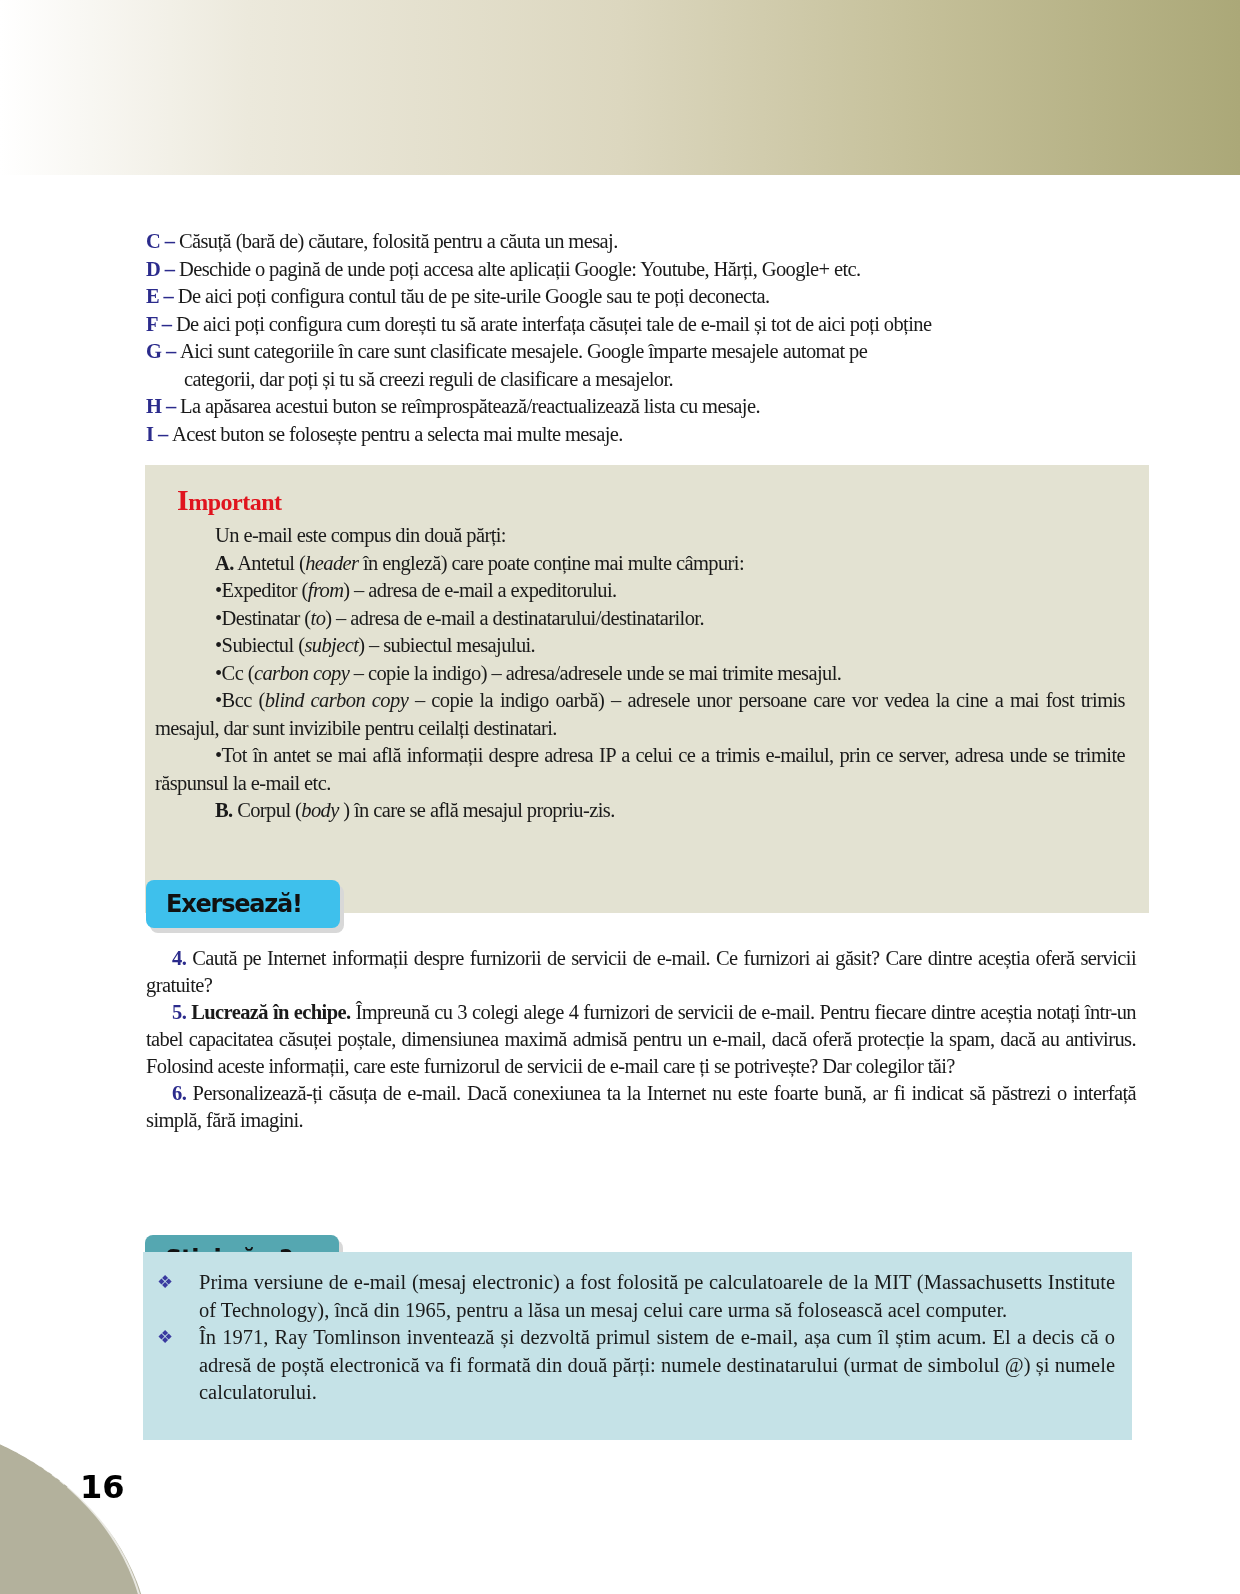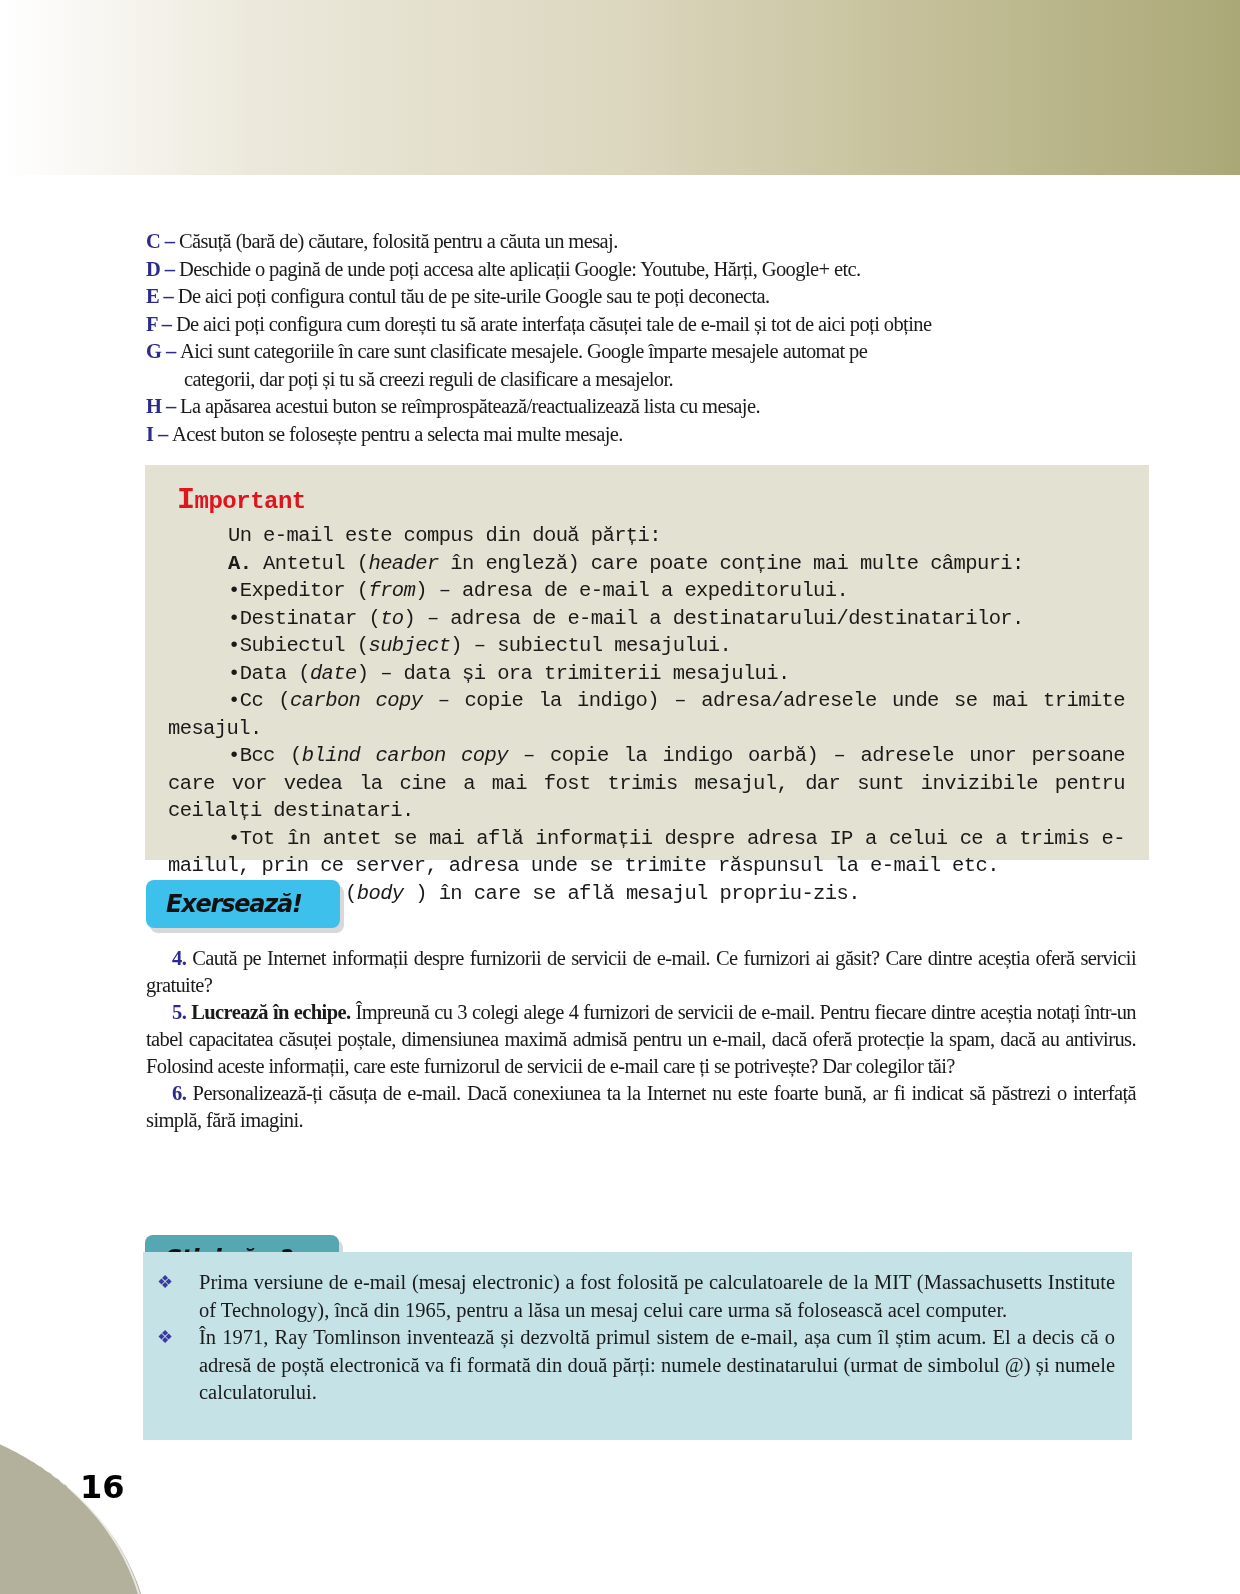--- a/index.html
+++ b/index.html
@@ -14,40 +14,39 @@
     background: linear-gradient(to right, #ffffff 0%, #ece9dc 20%, #dcd7bf 50%, #c4bf98 75%, #aba878 100%);
   }
   .defs {
     position: absolute; left: 146px; top: 206px; width: 986px;
     font-size: 20.5px; line-height: 27.5px; letter-spacing: -0.6px; margin-top: 22px;
   }
   .def-item { text-align: justify; }
   .def-item .k { color: #2b2b8c; font-weight: bold; }
   .def-item .cont { display: block; padding-left: 38px; }
   .important-box {
-    position: absolute; left: 145px; top: 465px; width: 1004px; height: 395px;
+    position: absolute; left: 145px; top: 465px; width: 1004px; height: 448px;
     background: #e3e2d2;
-    font-family: Liberation Mono, monospace;
   }
   .imp-title {
     position: absolute; left: 32px; top: 18px;
     color: #e0141e; font-weight: bold; font-size: 24px; letter-spacing: -0.5px;
   }
   .imp-title .cap { font-size: 30px; }
   .imp-body {
     position: absolute; left: 10px; top: 57px; width: 970px;
     font-size: 20.5px; line-height: 27.5px; letter-spacing: -0.6px;
   }
-  .imp-line { text-indent: 60px; text-align: justify; margin-left: 13px; }
+  .imp-line { text-indent: 60px; text-align: justify; }
   .section-tab {
     position: absolute; height: 48px; width: 194px; border-radius: 8px;
     box-shadow: 4px 5px 0 #d8d8d8;
     display: flex; align-items: center; padding-left: 20px;
     font-family: "DejaVu Sans", sans-serif; font-weight: bold; font-size: 24px;
-    color: #111; letter-spacing: -1.2px; box-sizing: border-box; font-style: italic;
+    color: #111; letter-spacing: -1.2px; box-sizing: border-box;
   }
   .tab-ex { left: 146px; top: 880px; background: #3ec0ec; width: 194px; }
   .tab-st { left: 145px; top: 1195px; background: #55a7b1; width: 194px; margin-top: 40px; }
   .exercises {
     position: absolute; left: 146px; top: 945px; width: 990px;
     font-size: 20.5px; line-height: 27px; letter-spacing: -0.6px;
   }
   .ex-item { text-indent: 26px; text-align: justify; }
   .ex-num { color: #2b2b8c; font-weight: bold; }
   .stiai-box {
@@ -108,21 +107,20 @@
 </div>
 
 <div class="important-box">
   <div class="imp-title"><span class="cap">I</span><span>mportant</span></div>
   <div class="imp-body">
     <div class="imp-line">Un  e-mail este compus din două părți:</div>
     <div class="imp-line"><b>A.</b><span> Antetul (</span><i>header</i><span> în engleză) care poate conține mai multe câmpuri:</span></div>
     <div class="imp-line"><span>•Expeditor (</span><i>from</i><span>) – adresa de e-mail a expeditorului.</span></div>
     <div class="imp-line"><span>•Destinatar (</span><i>to</i><span>) – adresa de e-mail a destinatarului/destinatarilor.</span></div>
     <div class="imp-line"><span>•Subiectul (</span><i>subject</i><span>) – subiectul mesajului.</span></div>
-    <div class="imp-line"><span>•Data (</span><i>date</i><span>) – data și ora trimiterii mesajului.</span></div>
     <div class="imp-line"><span>•Cc (</span><i>carbon copy</i><span> – copie la indigo) – adresa/adresele unde se mai trimite mesajul.</span></div>
     <div class="imp-line"><span>•Bcc (</span><i>blind carbon copy</i><span> – copie la indigo oarbă) – adresele unor persoane care vor vedea la cine a mai fost trimis mesajul, dar sunt invizibile pentru ceilalți destinatari.</span></div>
     <div class="imp-line">•Tot în antet se mai află informații despre adresa IP a celui ce a trimis e-mailul, prin ce server, adresa unde se trimite răspunsul la e-mail etc.</div>
     <div class="imp-line"><b>B.</b><span> Corpul (</span><i>body</i><span> ) în care se află mesajul propriu-zis.</span></div>
   </div>
 </div>
 
 <div class="section-tab tab-ex">Exersează!</div>
 
 <div class="exercises">

